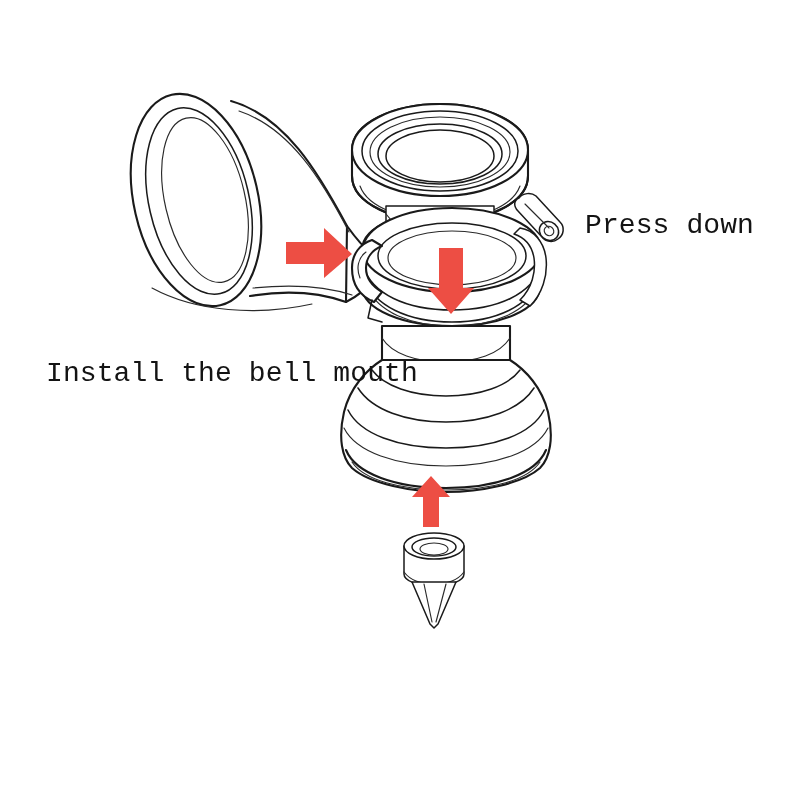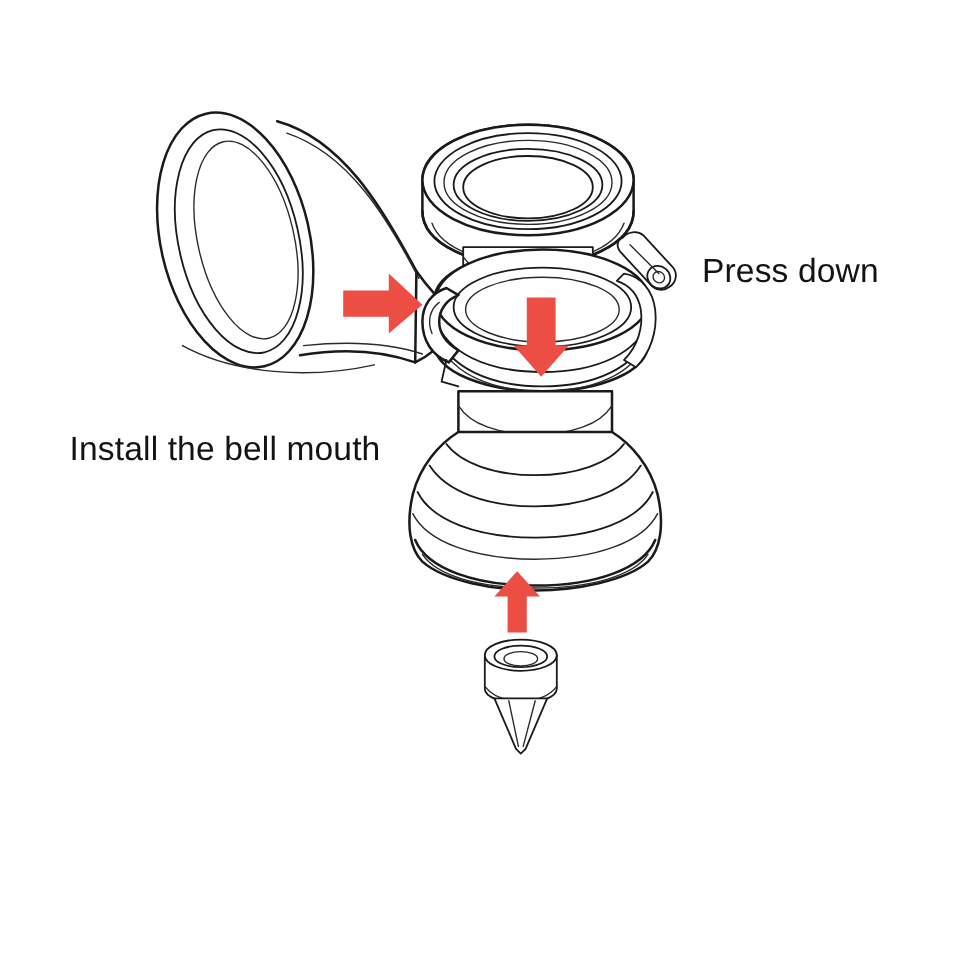--- a/index.html
+++ b/index.html
@@ -24,29 +24,29 @@
   #diagram {
     position: absolute;
     left: 0;
     top: 0;
     width: 800px;
     height: 800px;
     display: block;
   }
   .label {
     position: absolute;
-    font-family: Liberation Sans, sans-serif;
+    font-family: Liberation Mono, monospace;
     font-size: 28px;
     font-weight: 400;
     color: #131313;
     white-space: nowrap;
     letter-spacing: 0.1px;
     line-height: 1;
   }
-  #label-bell    { left: 58px;  top: 360px; }
+  #label-bell    { left: 46px;  top: 360px; }
   #label-press   { left: 585px; top: 212px; }
   #label-tee     { left: 330px; top: 650px; }
 
   .ln   { fill: none; stroke: #1a1a1a; stroke-width: 2.1; stroke-linecap: round; stroke-linejoin: round; }
   .ln-t { fill: none; stroke: #1a1a1a; stroke-width: 1.5; stroke-linecap: round; stroke-linejoin: round; }
   .ln-h { fill: none; stroke: #2a2a2a; stroke-width: 1.15; stroke-linecap: round; stroke-linejoin: round; }
   .fillw{ fill: #ffffff; stroke: #1a1a1a; stroke-width: 2.1; stroke-linejoin: round; }
   .fillw-t{ fill: #ffffff; stroke: #1a1a1a; stroke-width: 1.5; stroke-linejoin: round; }
   .arrow{ stroke: none; }
 </style>

